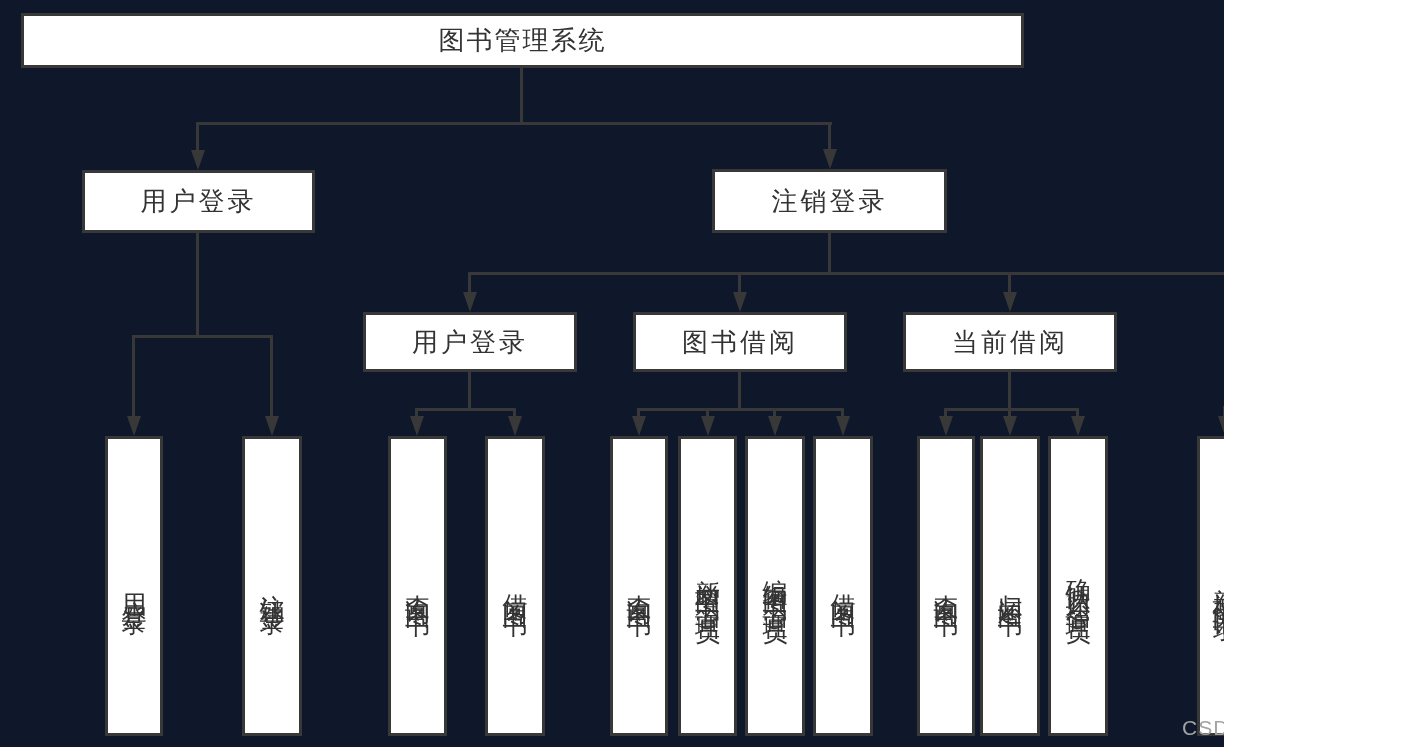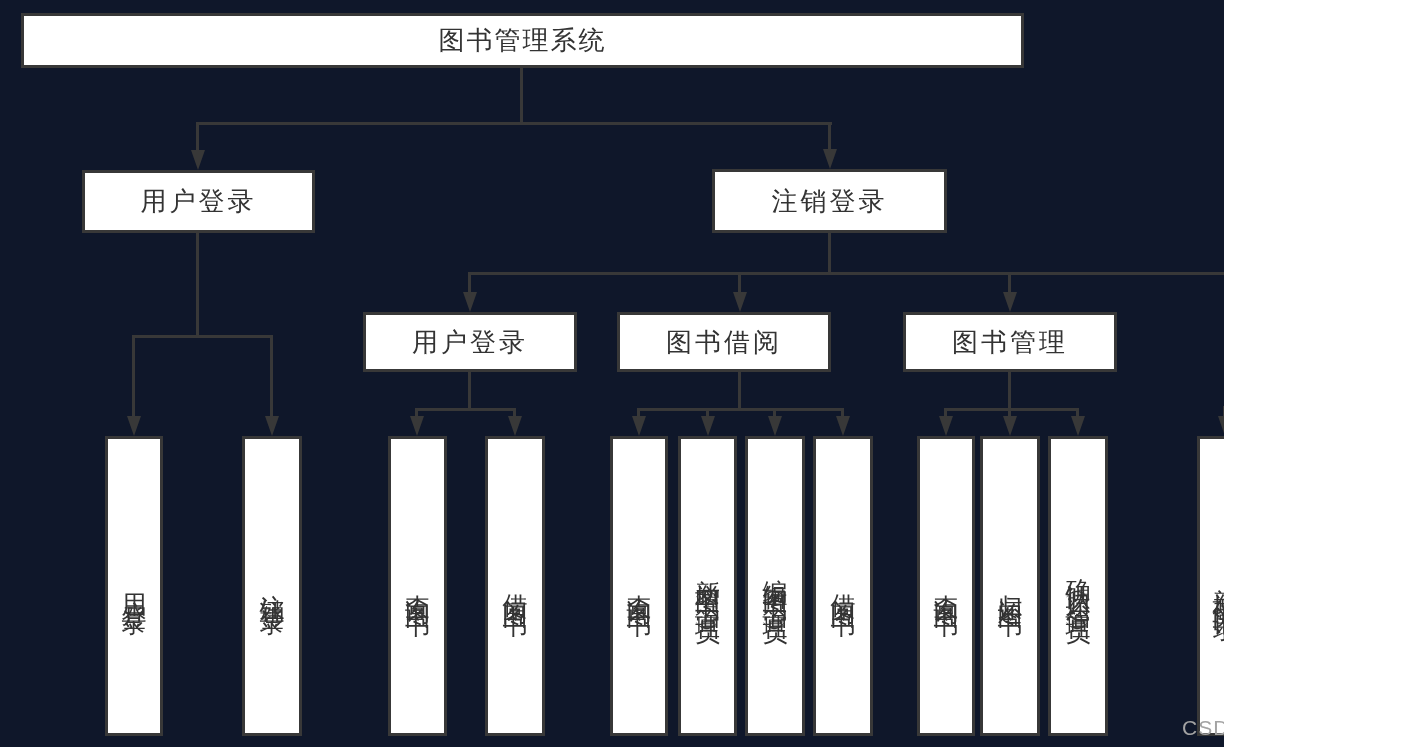--- a/index.html
+++ b/index.html
@@ -144,25 +144,25 @@
   <div class="box" style="left:82px; top:170px; width:233px; height:63px;">
     <span>用户登录</span>
   </div>
   <div class="box" style="left:712px; top:169px; width:235px; height:64px;">
     <span>注销登录</span>
   </div>
 
   <div class="box" style="left:363px; top:312px; width:214px; height:60px;">
     <span>用户登录</span>
   </div>
-  <div class="box" style="left:617px; top:312px; width:214px; height:60px;">
+  <div class="box" style="left:633px; top:312px; width:214px; height:60px;">
     <span>图书借阅</span>
   </div>
   <div class="box" style="left:903px; top:312px; width:214px; height:60px;">
-    <span>图书管理</span>
+    <span>当前借阅</span>
   </div>
 
   <div class="vbox" style="left:105px; top:436px; width:58px; height:300px;">
     <span>用户登录</span>
   </div>
   <div class="vbox" style="left:242px; top:436px; width:60px; height:300px;">
     <span>注销登录</span>
   </div>
 
   <div class="vbox" style="left:388px; top:436px; width:59px; height:300px;">

